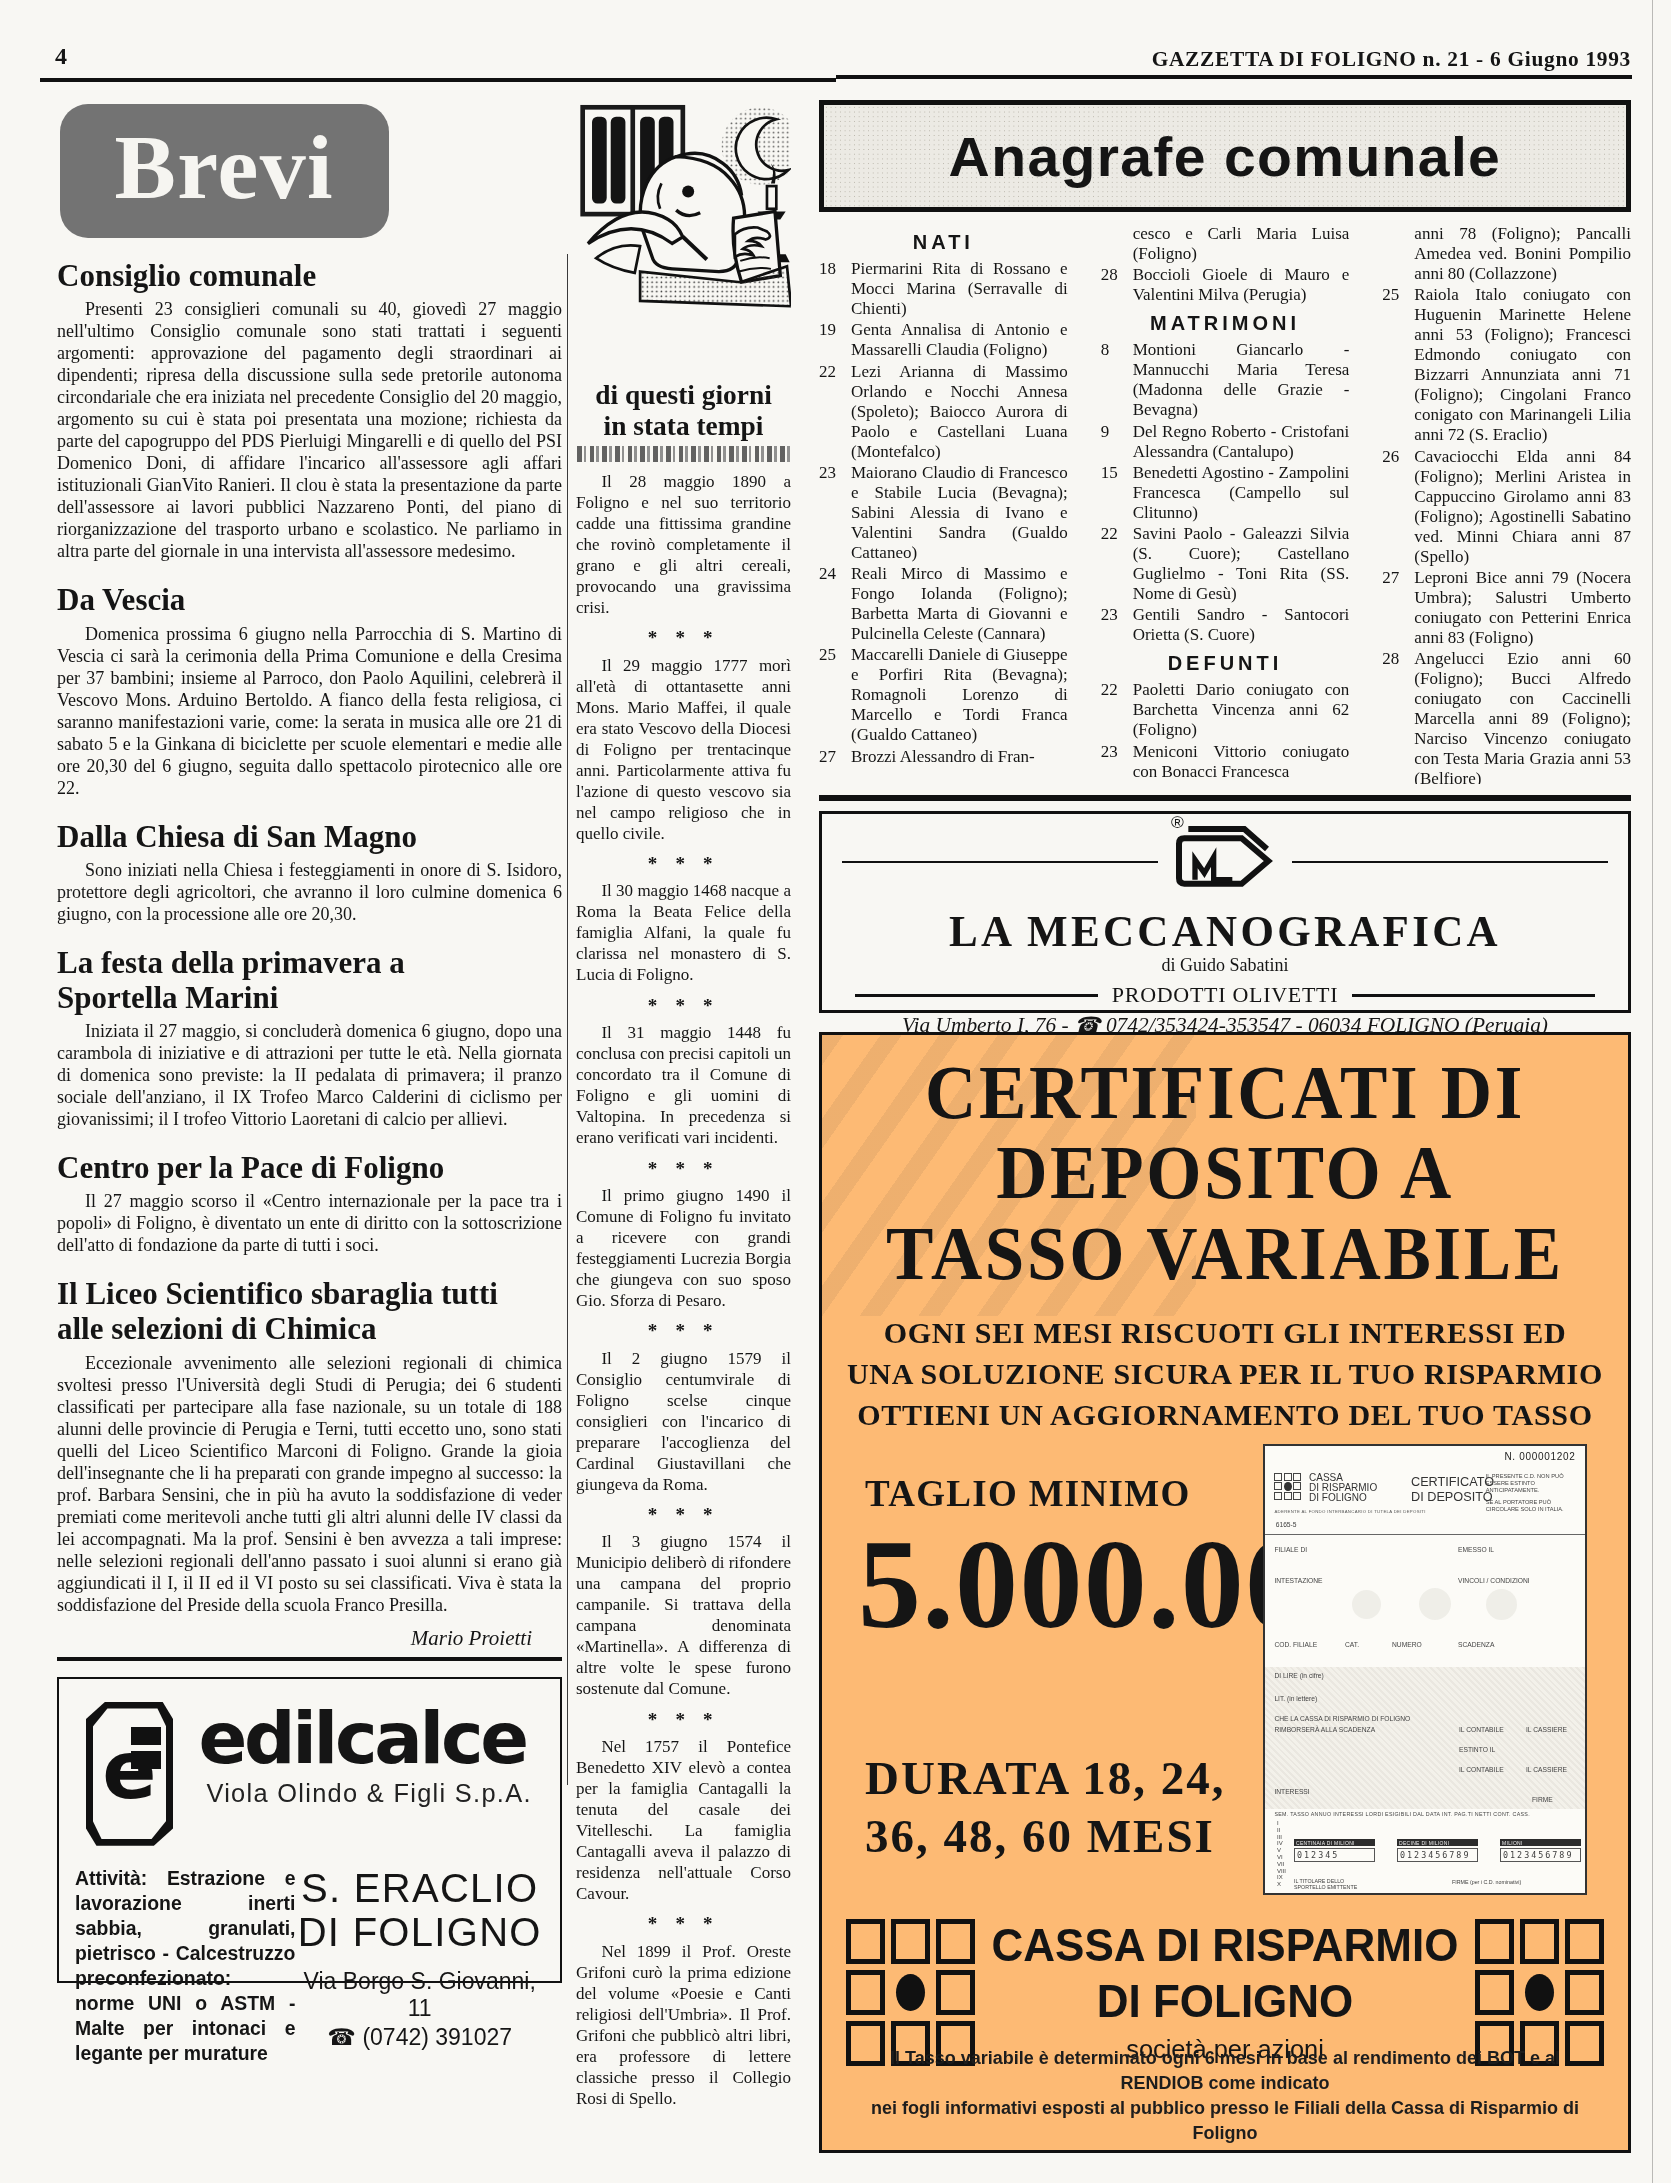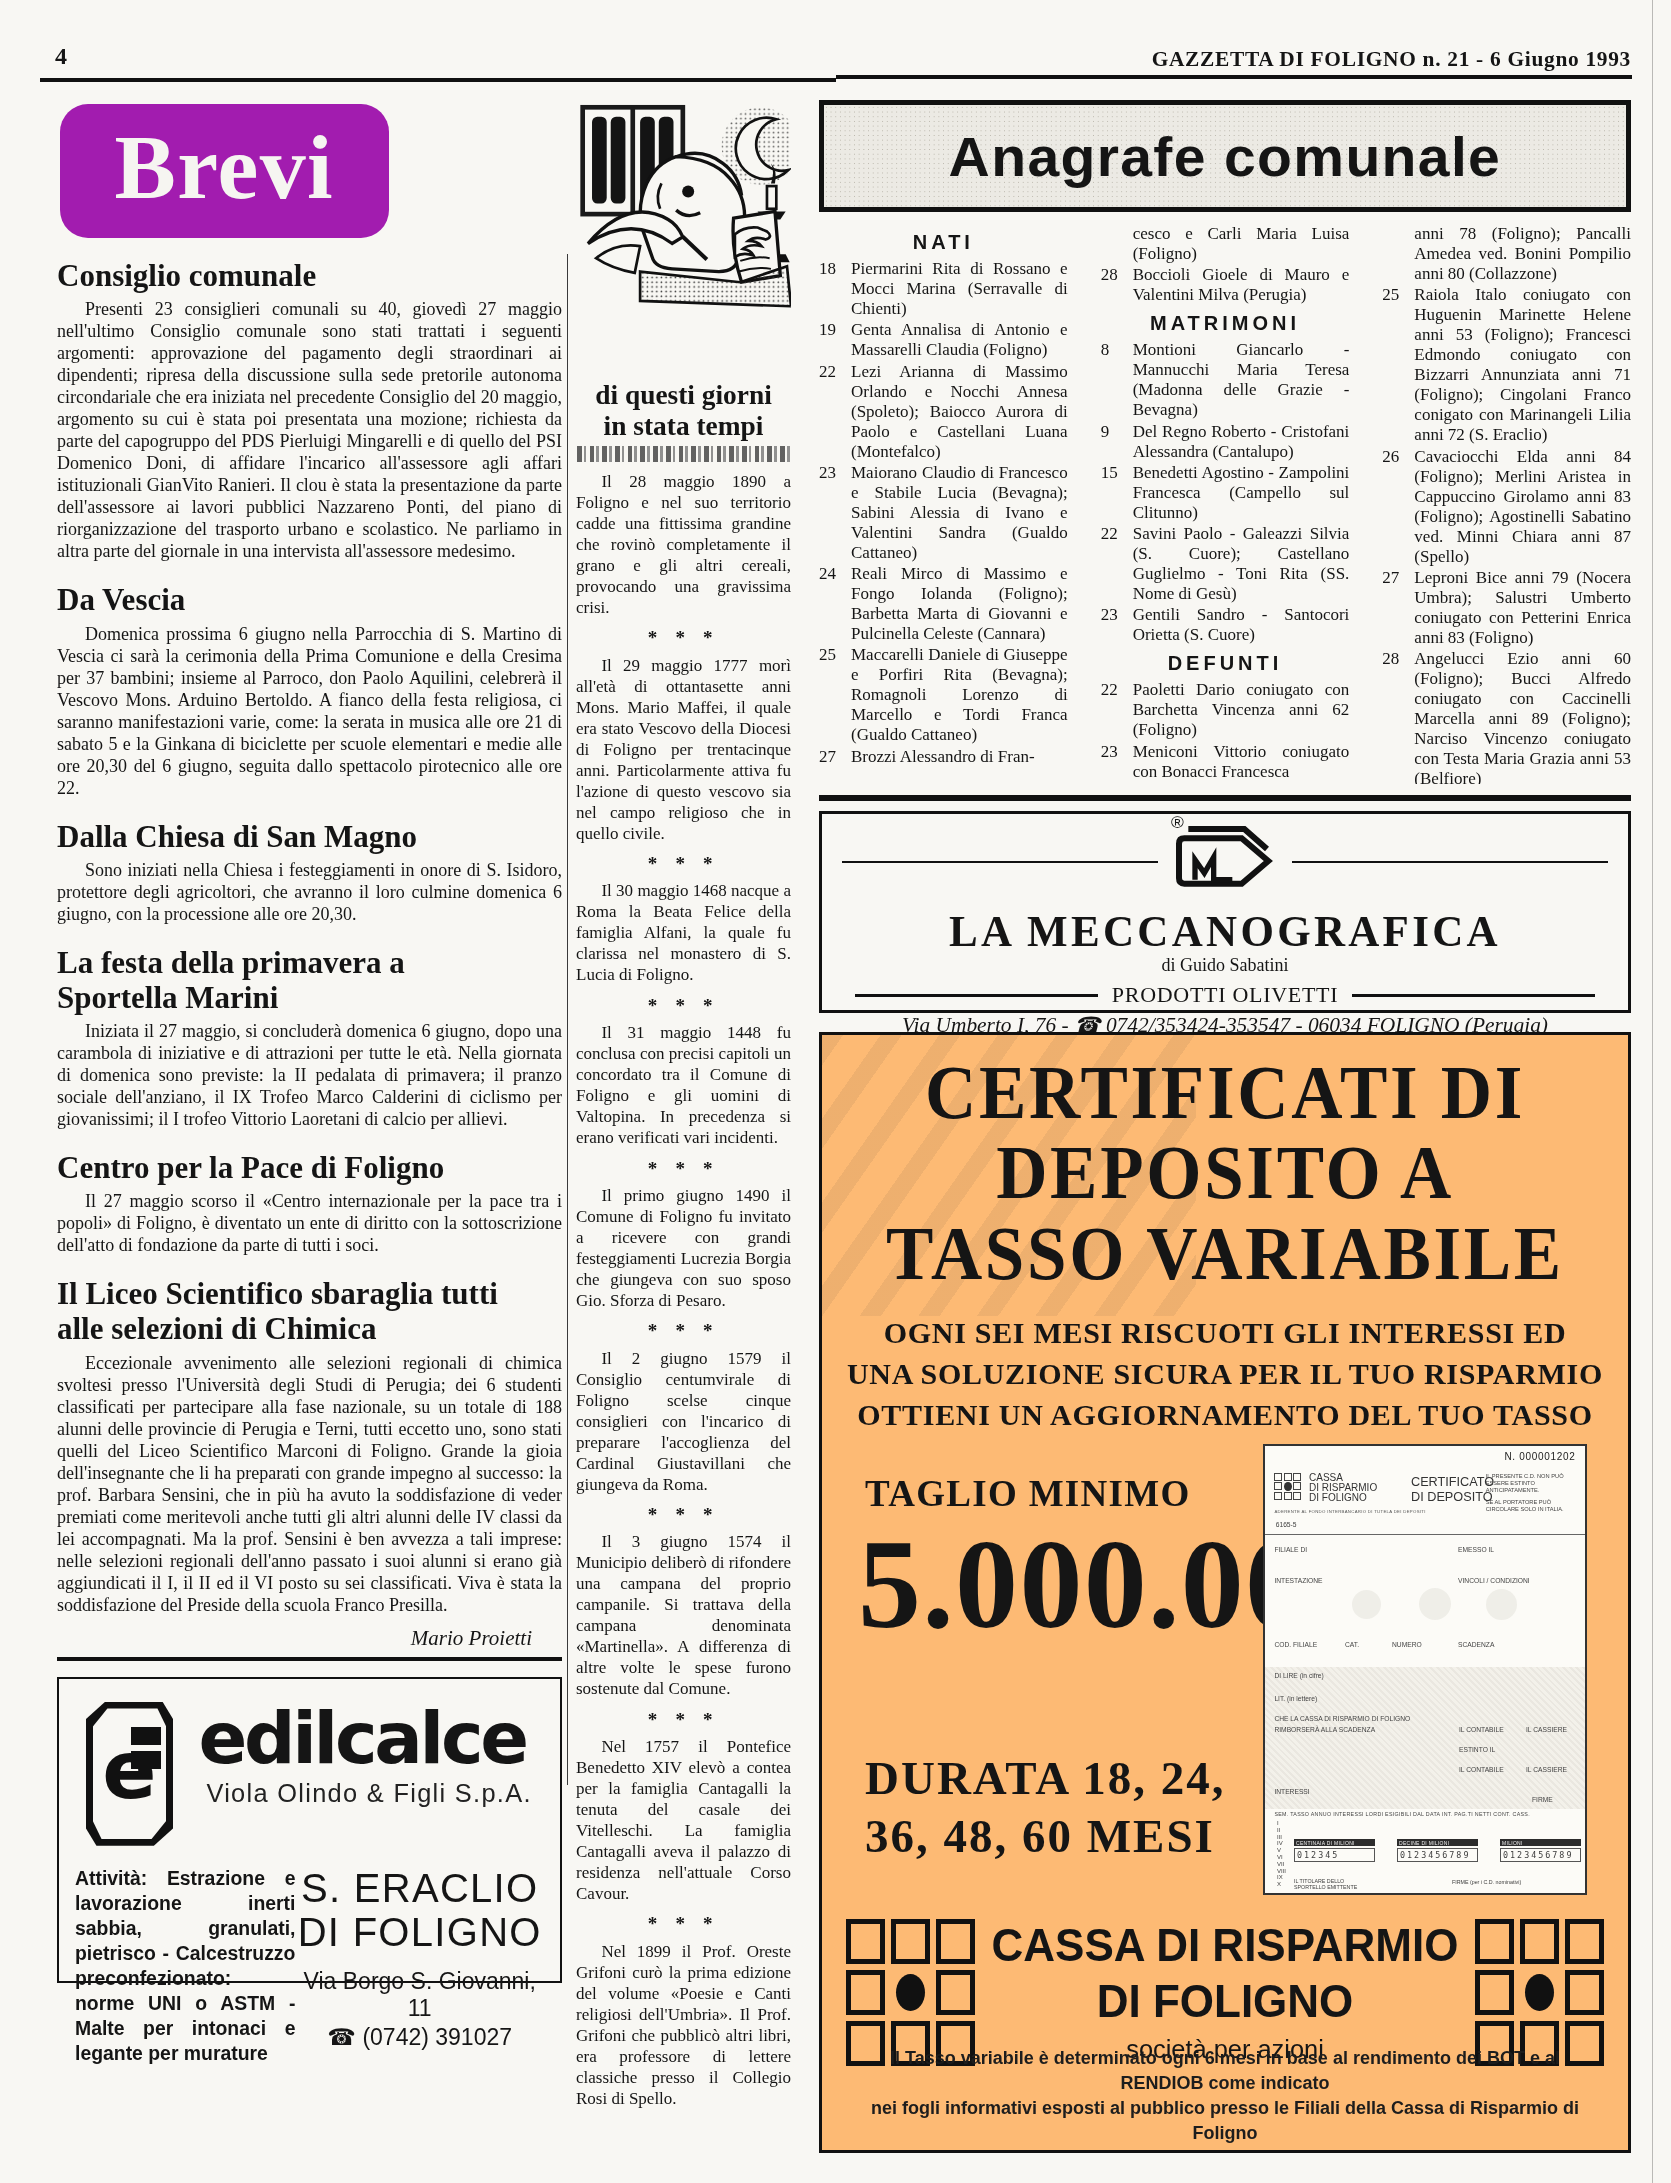--- a/index.html
+++ b/index.html
@@ -9,21 +9,21 @@
   .pageno{position:absolute;left:55px;top:43px;font-size:24px;font-weight:bold;}
   .masthead{position:absolute;right:41px;top:47px;font-size:21.4px;font-weight:bold;letter-spacing:0.7px;}
   .hrule-a{position:absolute;left:40px;top:78px;width:796px;height:4px;background:#111;}
   .hrule-b{position:absolute;left:836px;top:75px;width:796px;height:4px;background:#111;}
   
   .col-left{position:absolute;left:57px;top:100px;width:505px;}
   .col-mid{position:absolute;left:576px;top:100px;width:215px;}
   .col-right{position:absolute;left:819px;top:100px;width:812px;}
   .vdiv{position:absolute;left:567px;top:254px;width:1.3px;height:1531px;background:#3a3a3a;}
   
-  .brevi-box{width:329px;height:134px;background:#a21caf;border-radius:28px;margin:4px 0 6.7px 2.7px;
+  .brevi-box{width:329px;height:134px;background:#737373;border-radius:28px;margin:4px 0 6.7px 2.7px;
              display:flex;align-items:center;justify-content:center;}
   .brevi-box span{color:#f6f5f1;font-size:92px;font-weight:bold;letter-spacing:1.3px;transform:translateY(-4px);}
   h2.art{font-size:31px;line-height:35px;font-weight:bold;margin:20px 0 5.3px 0;max-width:468px;}
   p.body{font-size:18px;line-height:22px;text-align:justify;text-indent:28px;margin:0;}
   .byline{text-align:right;font-style:italic;font-size:21px;margin:10.7px 30px 5.3px 0;}
   .left-rule{height:4px;background:#111;margin:2.7px 0 16px 0;}
   
   .ed-box{border:2.7px solid #111;height:302px;position:relative;background:#f8f7f3;}
   .ed-top{display:flex;align-items:flex-start;padding:23px 13.4px 0 27px;}
   .ed-mark{width:87px;height:144px;clip-path:polygon(22% 0,88% 0,100% 12%,100% 88%,78% 100%,12% 100%,0 88%,0 12%);

